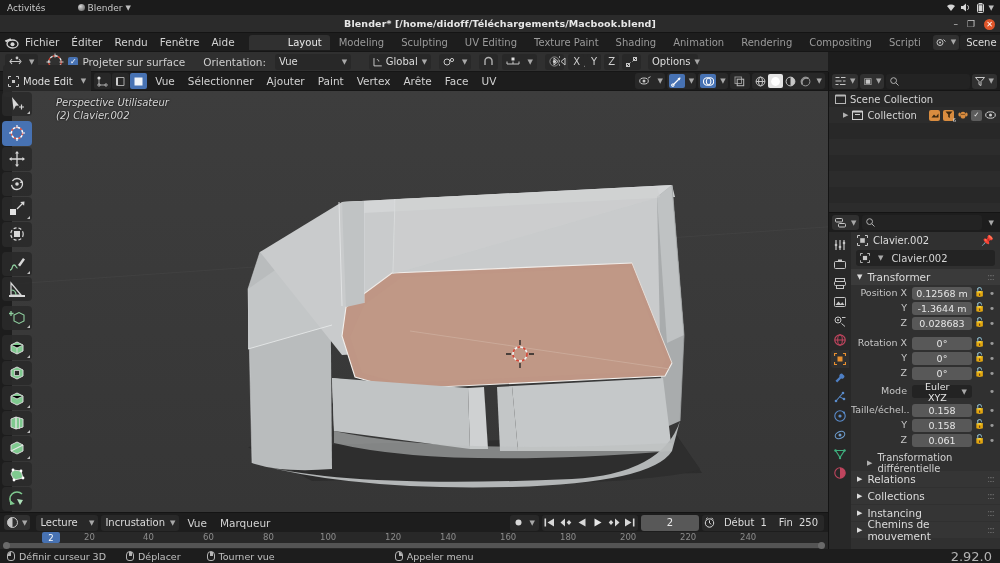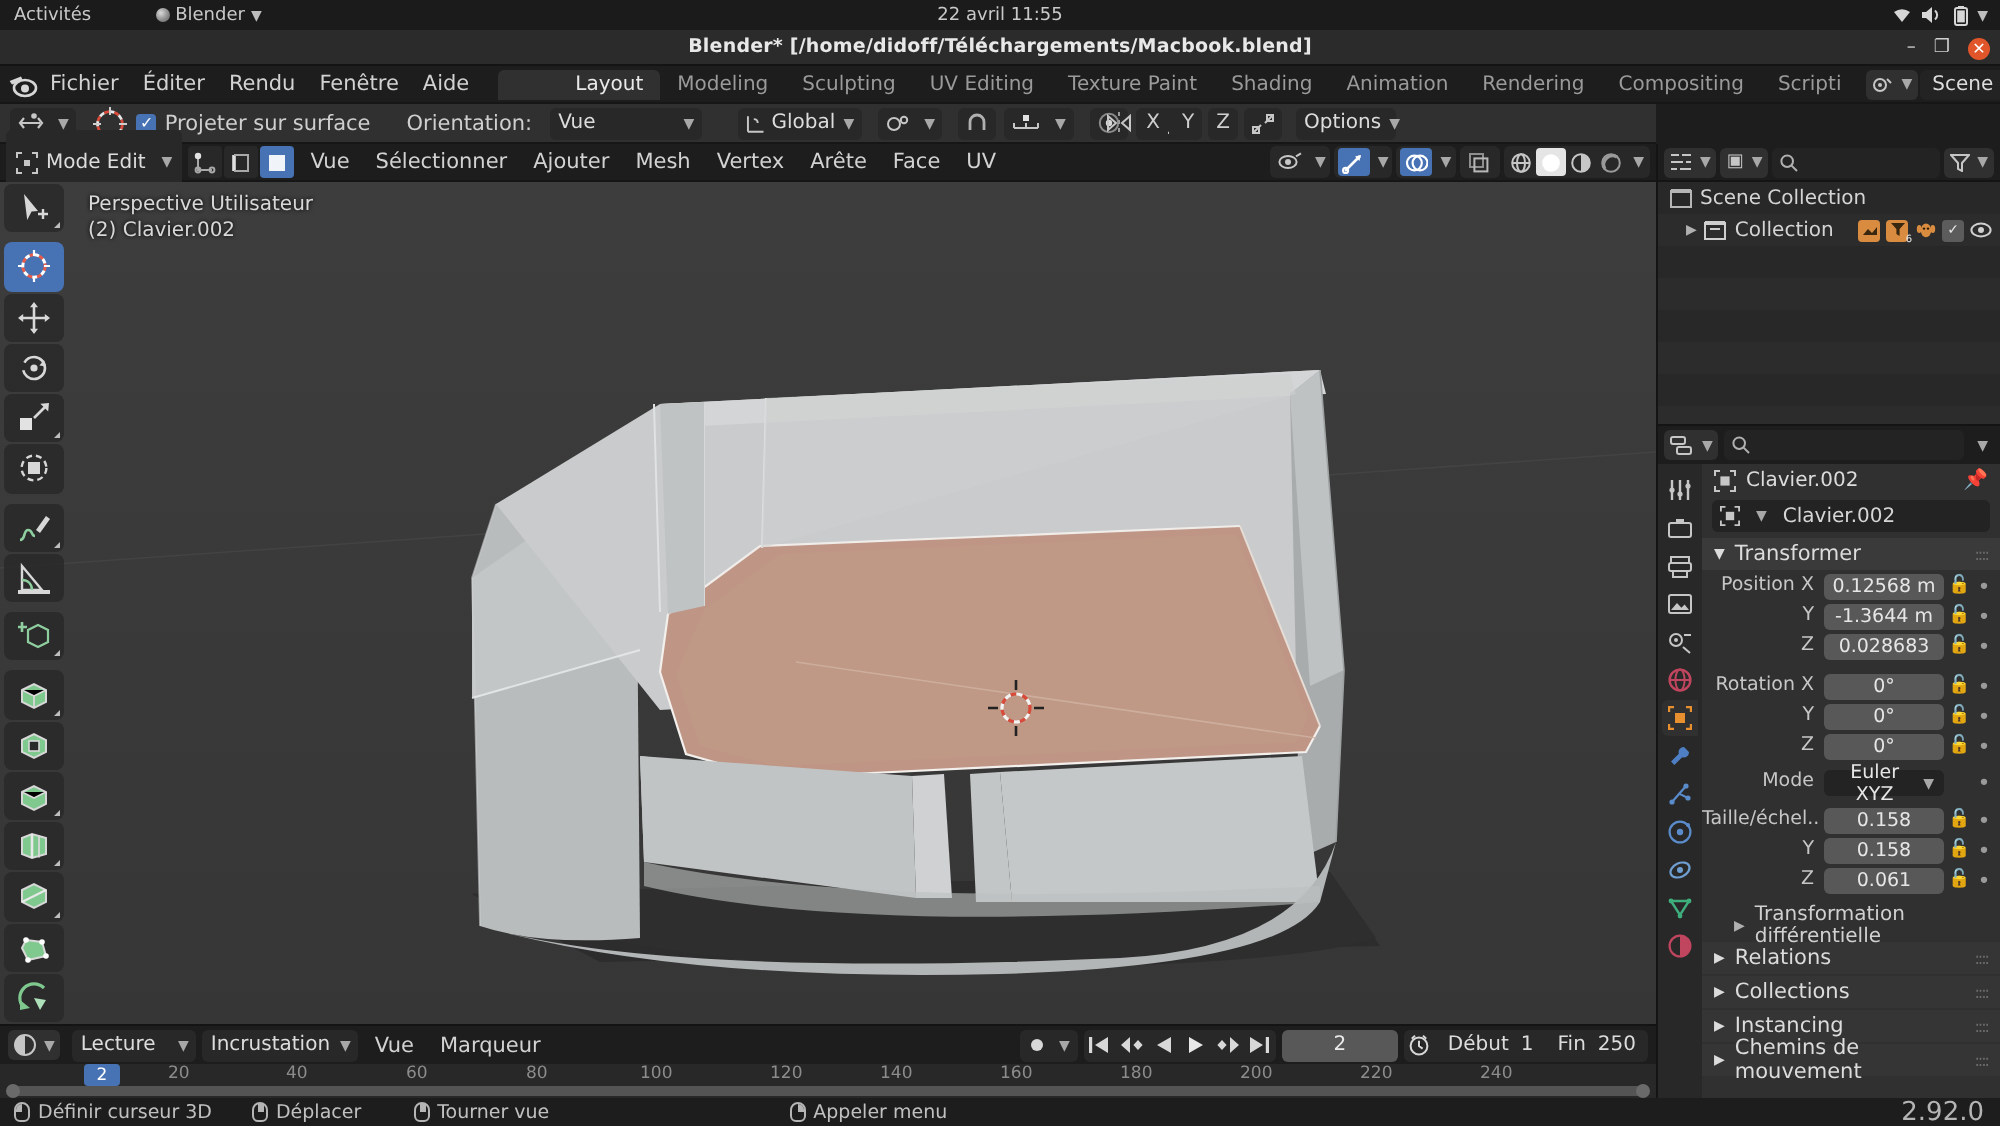--- a/index.html
+++ b/index.html
@@ -103,23 +103,24 @@
   }
   .tool { width: 30px; height: 26px; background: #2a2a2ae6; border-radius: 4px;
     display: flex; align-items: center; justify-content: center; margin-bottom: 1px; position: relative; }
   .tool.sep { margin-bottom: 5px; }
   .tool.active { background: #4772b3; }
   .tool .corner { position: absolute; right: 2px; bottom: 2px; width: 0; height: 0;
     border-left: 3px solid transparent; border-bottom: 3px solid #bdbdbd; }
 
   
   .viewport {
-    position: absolute; top: 91px; left: 0; width: 988px; height: 421px;
+    position: absolute; top: 91px; left: 12px; width: 988px; height: 421px;
     background: linear-gradient(#3b3b3b, #393939);
     overflow: hidden;
+    font-style: italic;
   }
   .vp-text { position: absolute; left: 44px; top: 5px; font-size: 10px; color: #d8d8d8; line-height: 13px;
     text-shadow: 0 0 2px #000; }
 
   
   .gizmo { position: absolute; right: 28px; top: 10px; width: 54px; height: 54px; }
   .gz-ball { position: absolute; width: 13px; height: 13px; border-radius: 50%;
     display: flex; align-items: center; justify-content: center; font-size: 8px; font-weight: bold; color: #1a1a1a; }
   .vp-tools { position: absolute; right: 12px; top: 68px; display: flex; flex-direction: column; gap: 5px; }
   .vp-tool { width: 22px; height: 22px; border-radius: 50%; background: #2d2d2de0;
@@ -220,21 +221,20 @@
 
 <div id="app">
 
   <div class="gnome-bar">
     <span class="gnome-activities">Activités</span>
     <span class="gnome-appbox">
       <span class="gnome-dot"></span>
       <span>Blender</span>
       <span class="gnome-caret">▼</span>
     </span>
-    <span class="gnome-clock">22 avril  11:55</span>
     <span class="gnome-right">
       <svg width="10" height="9" viewBox="0 0 10 9">
           <path d="M5 8 L1 3 Q5 0.2 9 3 Z" fill="#d6d6d6"></path>
         </svg>
       <svg width="11" height="9" viewBox="0 0 11 9">
           <path d="M0 3h2L5 0.5v8L2 6H0z" fill="#d6d6d6"></path>
           <path d="M6.5 2.2a3 3 0 010 4.6" stroke="#d6d6d6" fill="none" stroke-width="1"></path>
         </svg>
       <svg width="7" height="10" viewBox="0 0 7 10">
           <rect x="0.5" y="1" width="6" height="8.5" rx="1" stroke="#d6d6d6" fill="none"></rect>
@@ -412,21 +412,21 @@
       </span>
       <span class="selmode-btn on">
         <svg width="11" height="11" viewBox="0 0 11 11">
             <rect x="1.5" y="1.5" width="8" height="8" fill="#ffffff" opacity="0.92"></rect>
           </svg>
       </span>
     </span>
     <span class="vp-menu">Vue</span>
     <span class="vp-menu">Sélectionner</span>
     <span class="vp-menu">Ajouter</span>
-    <span class="vp-menu">Mesh</span>
+    <span class="vp-menu">Paint</span>
     <span class="vp-menu">Vertex</span>
     <span class="vp-menu">Arête</span>
     <span class="vp-menu">Face</span>
     <span class="vp-menu">UV</span>
 
     <span class="vp-right">
       <span class="igrp">
         <span class="ibtn">
           <svg width="13" height="10" viewBox="0 0 13 10">
               <ellipse cx="5" cy="5" rx="4.3" ry="3" fill="none" stroke="#c6c6c6"></ellipse>

